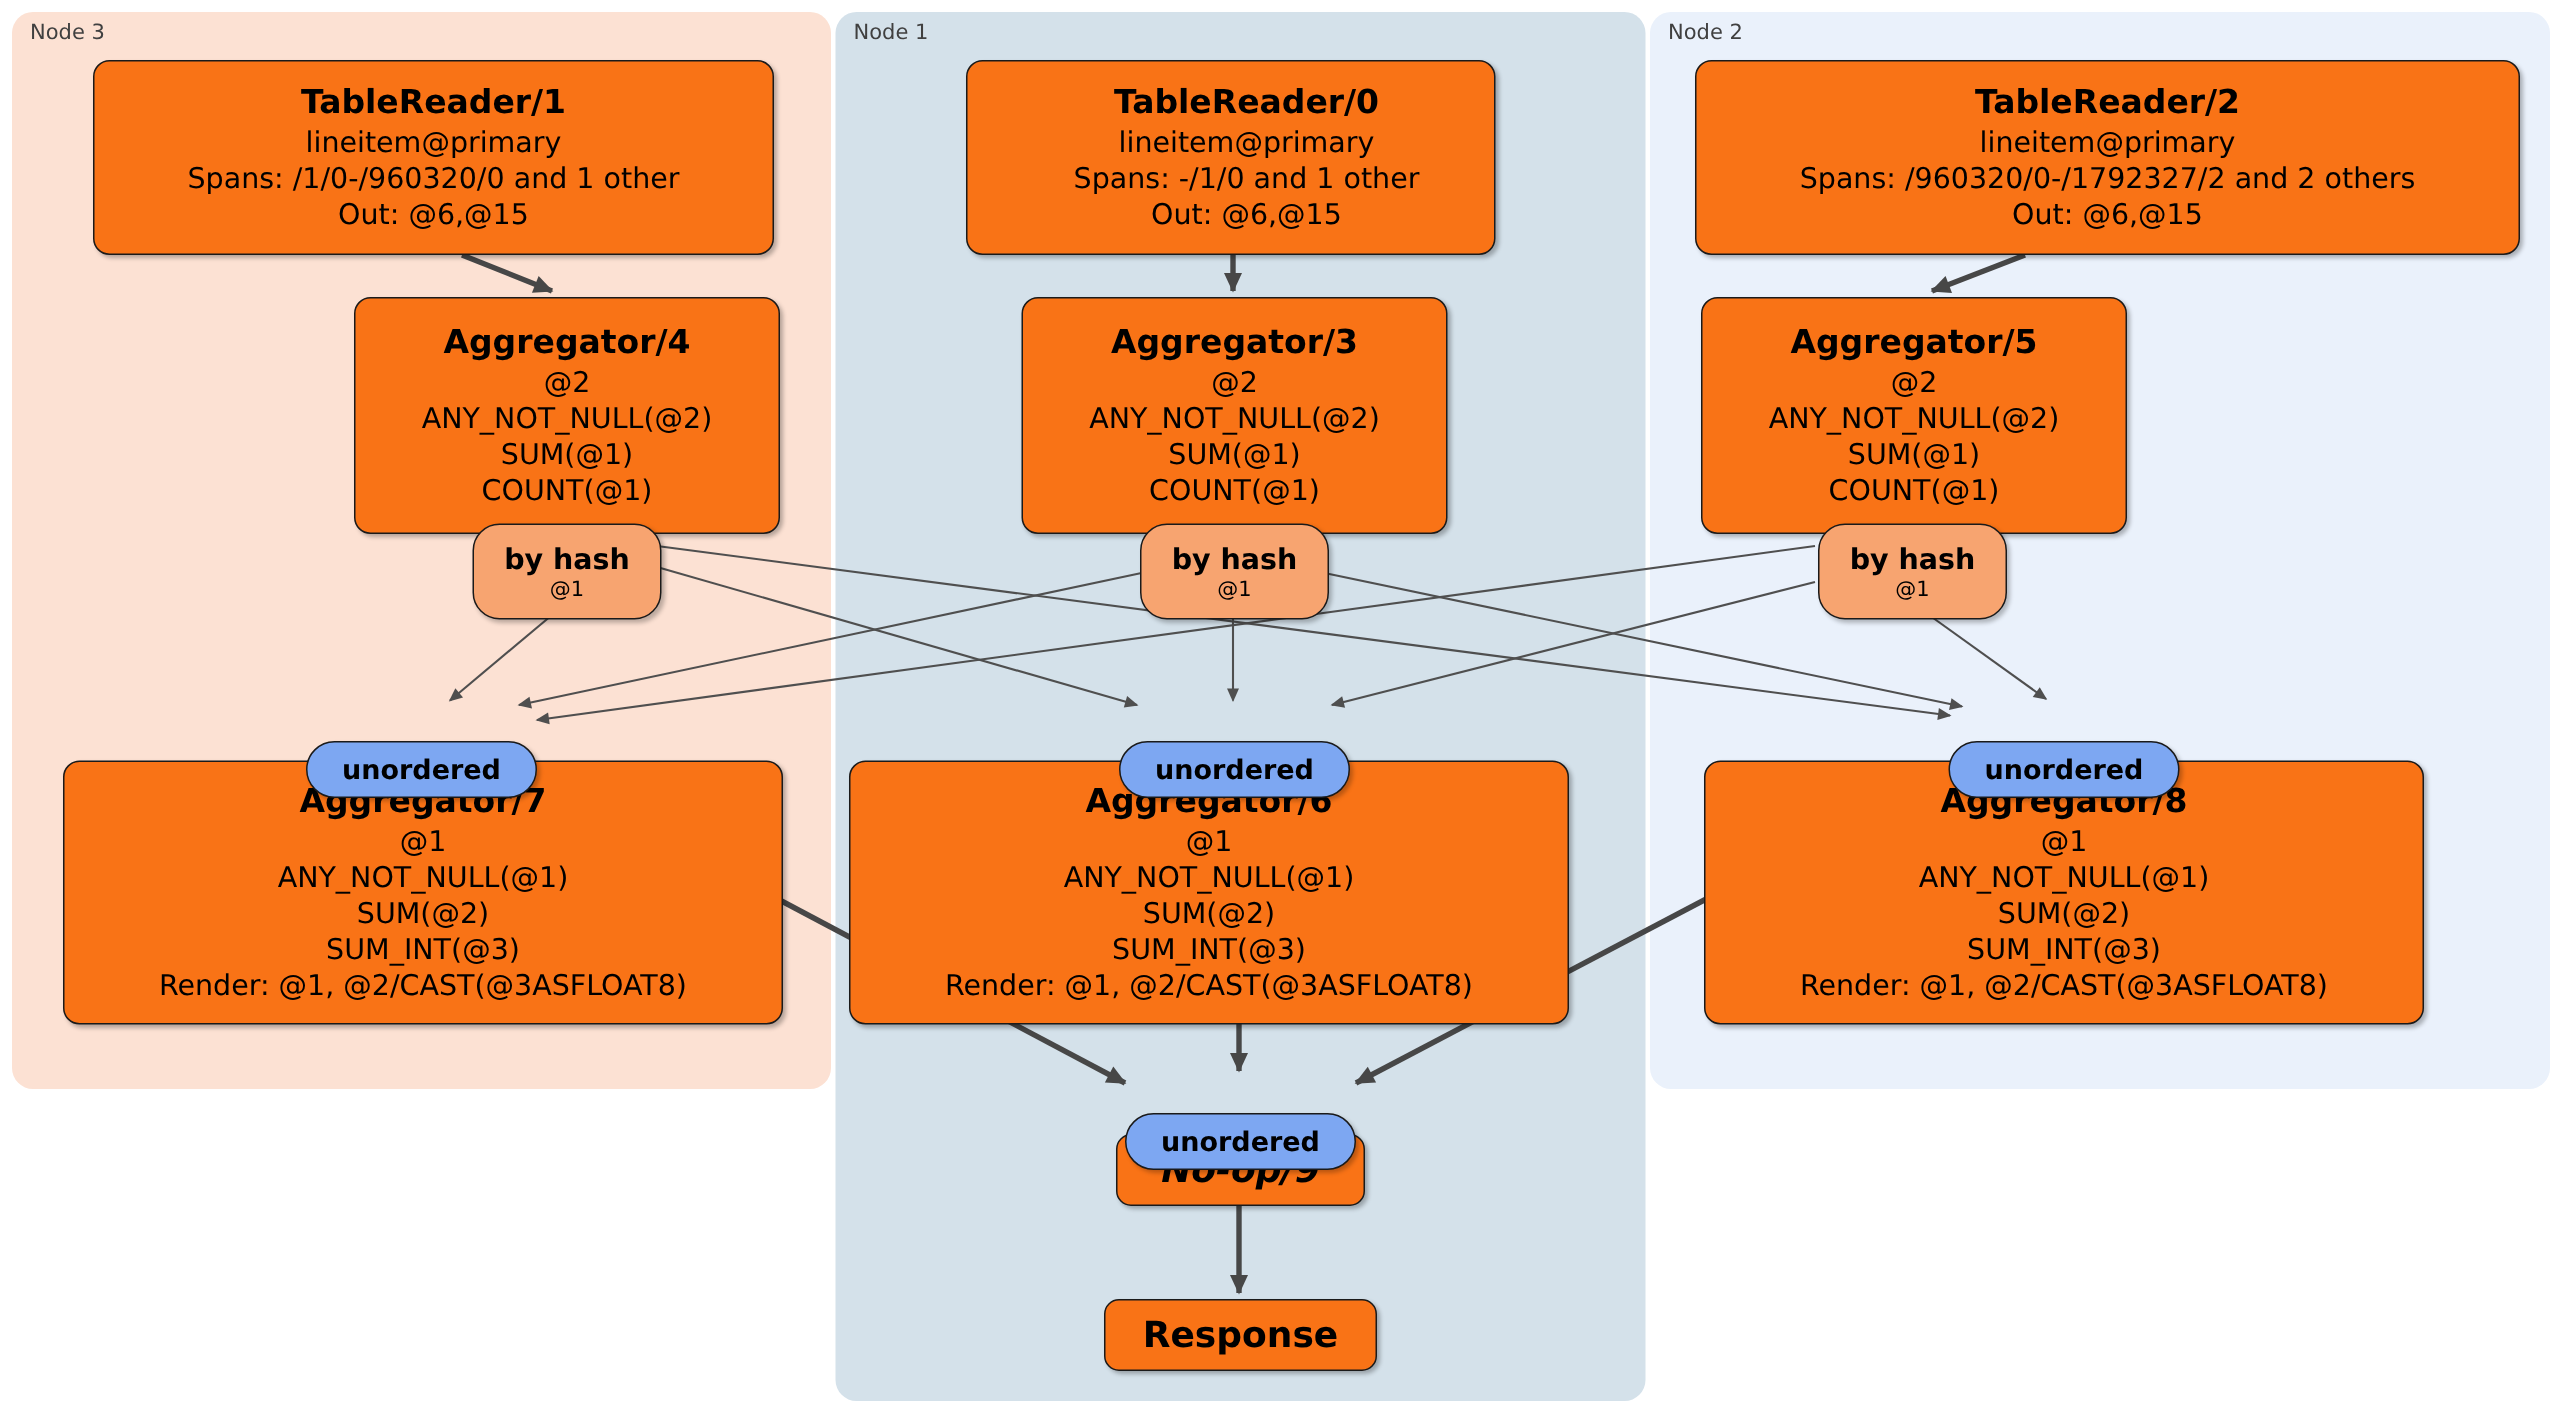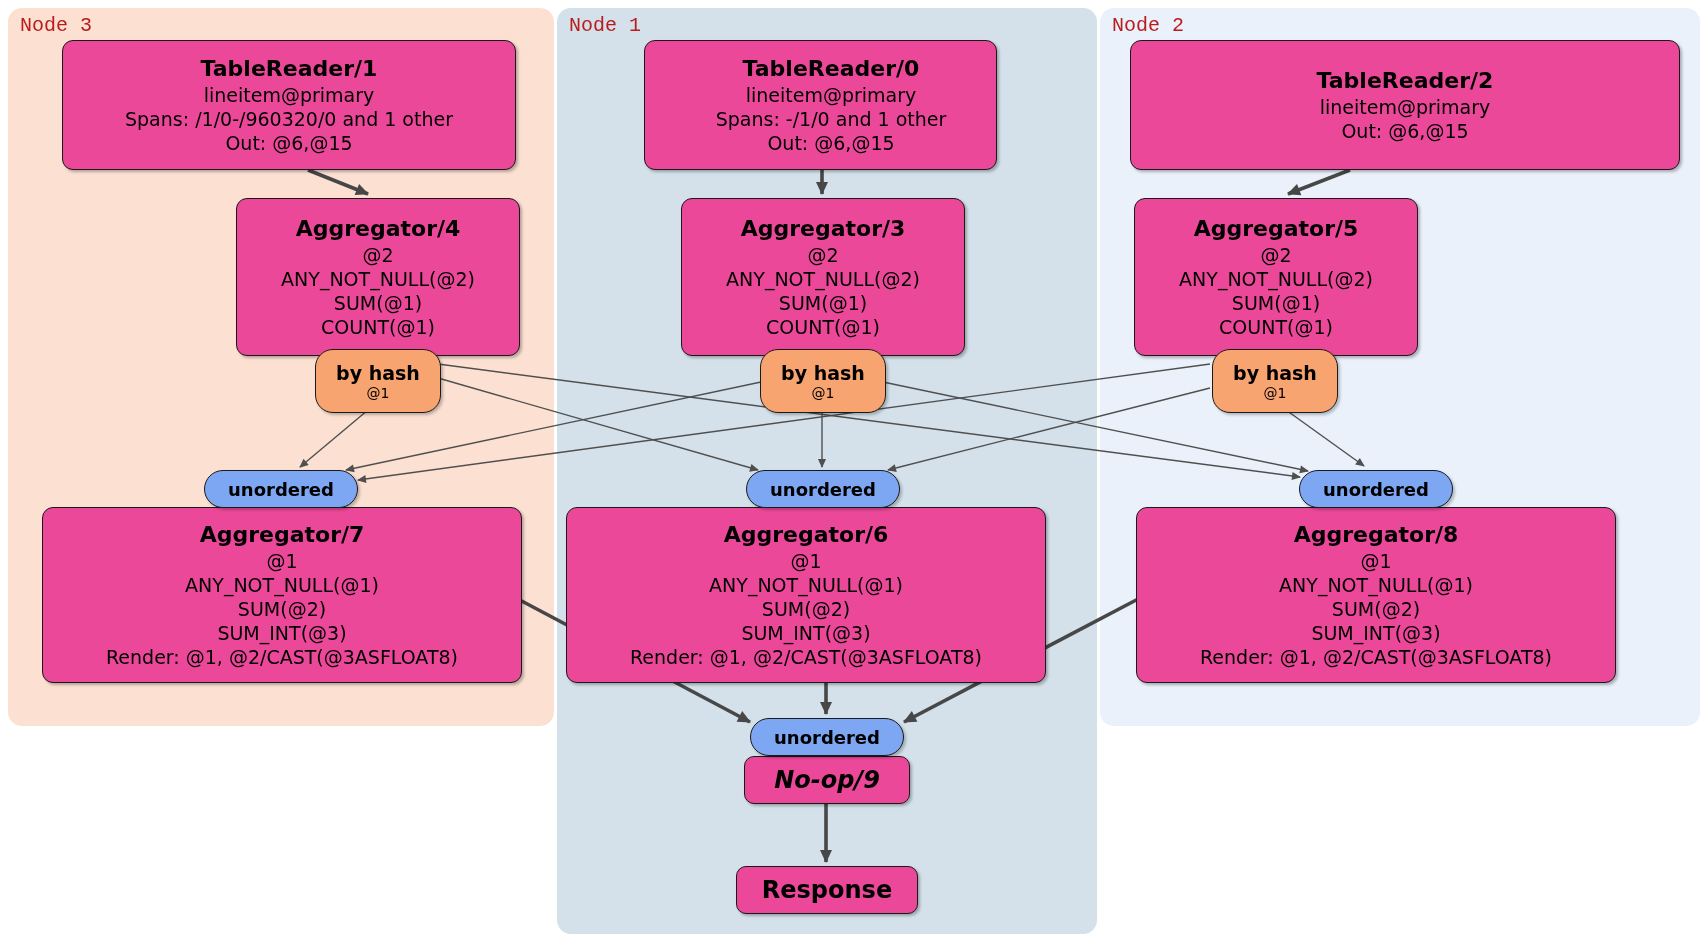--- a/index.html
+++ b/index.html
@@ -4,47 +4,48 @@
 <style>
   html,body { margin:0; padding:0; background:#ffffff; }
   #stage {
     position:relative; width:1708px; height:940px; overflow:hidden;
     font-family:"DejaVu Sans","Liberation Sans",sans-serif; color:#000;
   }
   .panel {
     position:absolute; border-radius:14px; z-index:1;
   }
   .panel-label {
-    position:absolute; top:6px; left:12px; font-size:20px; color:#b91c1c;font-family:Liberation Mono, monospace;
+    position:absolute; top:6px; left:12px; font-size:14px; color:#404040;
   }
   #edges { position:absolute; top:0; left:0; z-index:2; }
   .thin  { stroke:#4f4f4f; stroke-width:1.4; fill:none; }
   .thick { stroke:#474747; stroke-width:3.6; fill:none; }
   .pbox {
-    position:absolute; z-index:3; background:#ec4899;
+    position:absolute; z-index:3; background:#f97316;
     border:1.6px solid #1a1a1a; border-radius:11px;
     display:flex; flex-direction:column; justify-content:center; align-items:center;
     text-align:center; box-shadow:2px 2px 3px rgba(0,0,0,0.28);
   }
   .ptitle { font-weight:bold; font-size:22px; line-height:28px; }
   .pline  { font-size:19px; line-height:24px; }
   .router {
     position:absolute; z-index:4; background:#f7a470;
     border:1.6px solid #1a1a1a; border-radius:18px;
     display:flex; flex-direction:column; justify-content:center; align-items:center;
     box-shadow:2px 2px 3px rgba(0,0,0,0.25);
   }
   .router-label { font-weight:bold; font-size:19px; line-height:24px; }
   .router-key   { font-size:14px; line-height:17px; }
   .sync {
     position:absolute; z-index:4; background:#7da7f2;
     border:1.6px solid #1a1a1a; border-radius:999px;
     display:flex; justify-content:center; align-items:center;
     font-weight:bold; font-size:18px;
     box-shadow:2px 2px 3px rgba(0,0,0,0.25);
+    margin-top:24px;
   }
   .bigbox { border-radius:10px; }
   .bigbox .ptitle { font-size:24px; }
 </style>
 </head>
 <body>
 
 <div id="stage">
 
   <div class="panel" style="left:8px; top:8px; width:546px; height:718px; background:#fce1d3;">
@@ -94,20 +95,21 @@
   </div>
   <div class="pbox" style="left:644px; top:40px; width:330px; height:128px;padding-left:21px;">
     <div class="ptitle">TableReader/0</div>
     <div class="pline">lineitem@primary</div>
     <div class="pline">Spans: -/1/0 and 1 other</div>
     <div class="pline">Out: @6,@15</div>
   </div>
   <div class="pbox" style="left:1130px; top:40px; width:548px; height:128px;">
     <div class="ptitle">TableReader/2</div>
     <div class="pline">lineitem@primary</div>
+    <div class="pline">Spans: /960320/0-/1792327/2 and 2 others</div>
     <div class="pline">Out: @6,@15</div>
   </div>
 
   <div class="pbox" style="left:236px; top:198px; width:282px; height:156px;">
     <div class="ptitle">Aggregator/4</div>
     <div class="pline">@2</div>
     <div class="pline">ANY_NOT_NULL(@2)</div>
     <div class="pline">SUM(@1)</div>
     <div class="pline">COUNT(@1)</div>
   </div>

